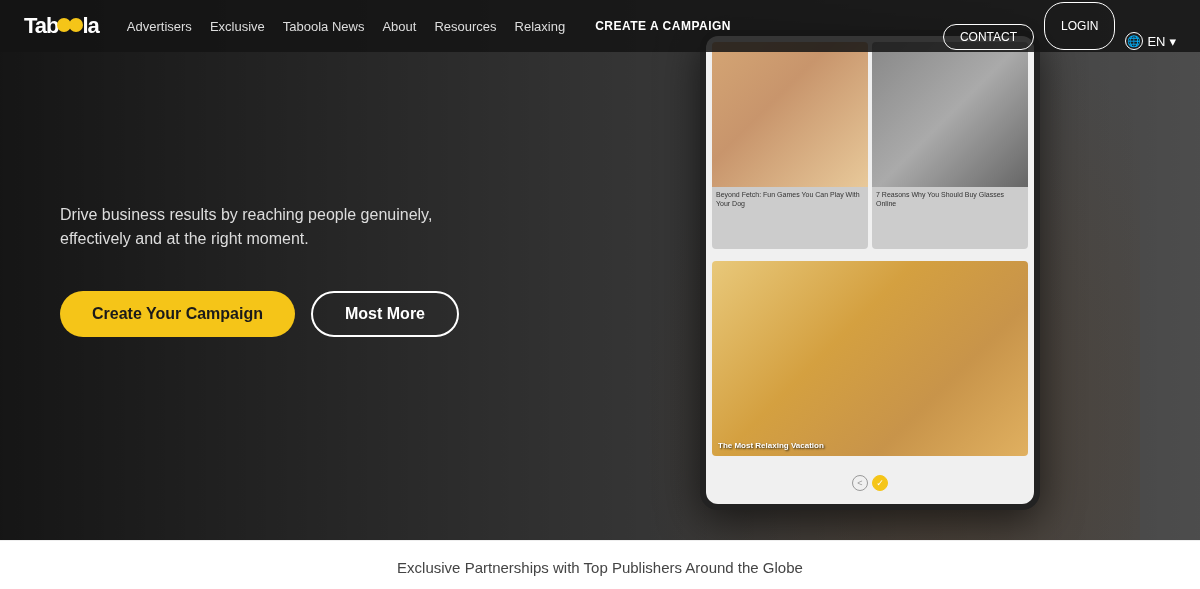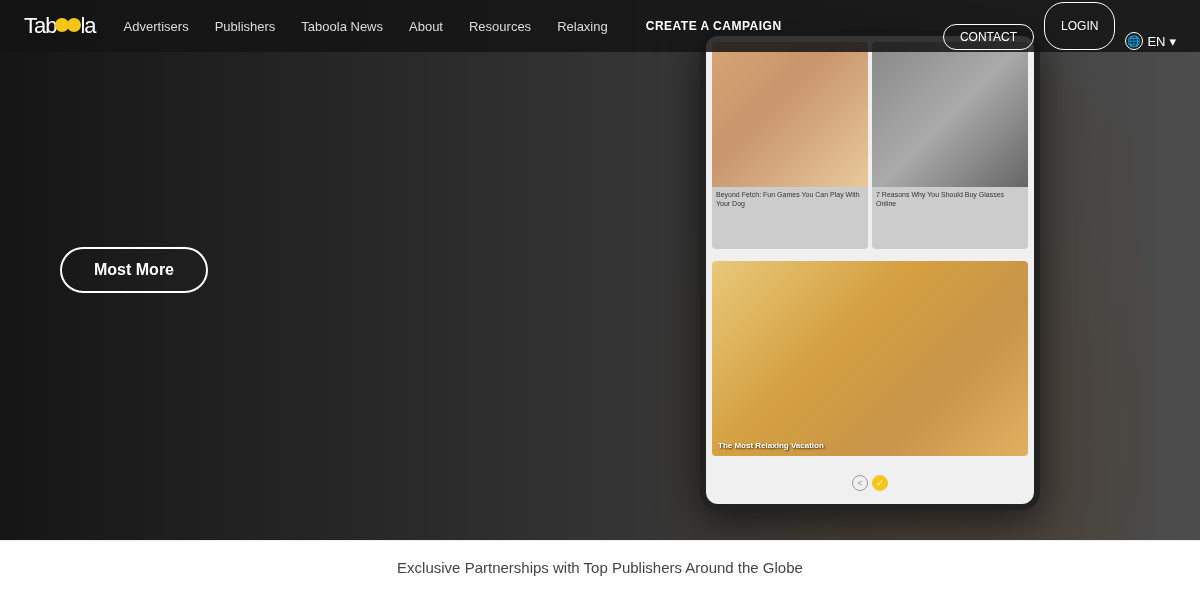--- a/index.html
+++ b/index.html
@@ -12,39 +12,39 @@
       z-index: 10;
       display: flex;
       align-items: center;
       padding: 0 24px;
       height: 52px;
       background: rgba(20,20,20,0.85);
     }
     .logo {
       color: #fff;
       font-size: 22px;
-      font-weight: normal;
+      font-weight: bold;
       letter-spacing: -1px;
       margin-right: 28px;
       white-space: nowrap;
     }
     .logo-oo {
       display: inline-block;
       background: #f5c518;
       border-radius: 50%;
       width: 14px; height: 14px;
       vertical-align: middle;
       margin: 0 -1px;
       position: relative;
       top: -2px;
     }
     .nav-links {
       display: flex;
       align-items: center;
-      gap: 26px;
+      gap: 18px;
       flex: 1;
     }
     .nav-link {
       color: #ddd;
       font-size: 13px;
       cursor: pointer;
       white-space: nowrap;
       text-decoration: none;
     }
     .nav-create {
@@ -322,34 +322,36 @@
 
           <div class="tablet-bottom-row">
             <div class="nav-dot">&lt;</div>
             <div class="nav-dot active">✓</div>
           </div>
         </div>
       </div>
     </div>
 
     <div class="hero-content">
+      <p class="hero-subtitle">Drive business results by reaching people genuinely, effectively and at the right moment.</p>
       <div class="hero-buttons">
+        <button class="btn-create">Create Your Campaign</button>
         <button class="btn-learn">Most More</button>
       </div>
     </div>
 
     <nav class="navbar">
 
       <div class="logo">
         Tab<span class="logo-oo"></span><span style="display:inline-block;background:#f5c518;border-radius:50%;width:14px;height:14px;vertical-align:middle;margin:0 -1px;position:relative;top:-2px;"></span>la
       </div>
 
       <div class="nav-links">
         <a class="nav-link">Advertisers</a>
-        <a class="nav-link">Publishers</a>
+        <a class="nav-link">Exclusive</a>
         <a class="nav-link">Taboola News</a>
         <a class="nav-link">About</a>
         <a class="nav-link">Resources</a>
         <a class="nav-link">Relaxing</a>
         <span class="nav-create">CREATE A CAMPAIGN</span>
       </div>
 
       <div class="nav-actions">
         <button class="btn-contact">CONTACT</button>
         <button class="btn-login">LOGIN</button>

